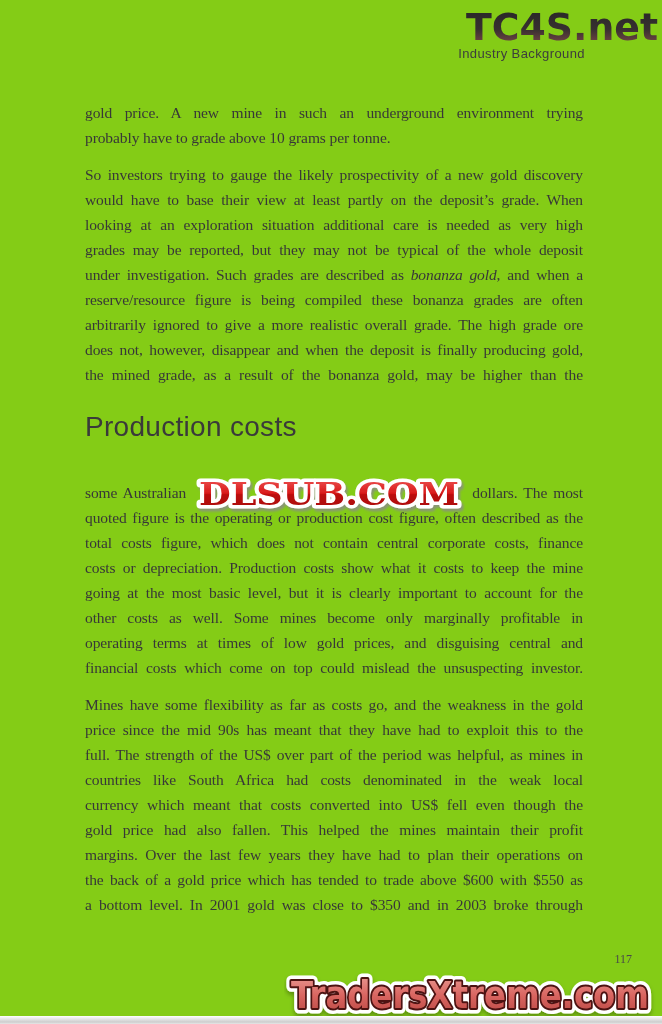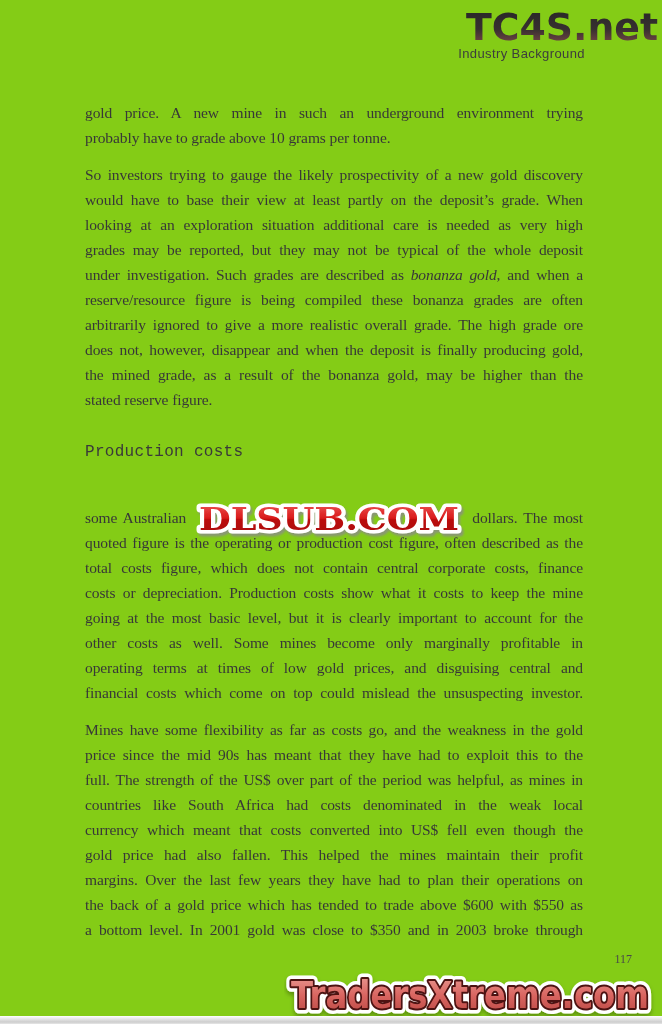--- a/index.html
+++ b/index.html
@@ -32,22 +32,22 @@
     position: absolute; left: 85px; top: 100px; width: 498px;
     font-size: 15.5px; line-height: 25px;
     letter-spacing: -0.1px;
     color: #383838;
   }
   .para { margin: 0 0 12px 0; }
   .para-body { text-align: justify; text-align-last: justify; }
   .last-line { text-align: left; text-align-last: left; }
   .italic { font-style: italic; }
   .heading {
-    font-family: Liberation Mono, monospace;
-    font-size: 16px; line-height: 26px;
+    font-family: Liberation Sans, sans-serif;
+    font-size: 28px; line-height: 26px;
     letter-spacing: 0.3px;
     color: #3a3a3a;
     margin: 27px 0 15px 0;
   }
 
   
   svg.dlsub-mark {
     display: inline-block;
     vertical-align: middle;
     margin: -9px 1px;
@@ -87,21 +87,20 @@
 
   <div class="section-label">Industry Background</div>
 
   <main class="content" id="content">
       <div class="para">
         <div class="para-body"><span>gold price. A new mine in such an underground environment trying</span></div>
         <div class="last-line">probably have to grade above 10 grams per tonne.</div>
       </div>
       <div class="para">
         <div class="para-body"><span>So investors trying to gauge the likely prospectivity of a new gold discovery</span><br><span>would have to base their view at least partly on the deposit’s grade. When</span><br><span>looking at an exploration situation additional care is needed as very high</span><br><span>grades may be reported, but they may not be typical of the whole deposit</span><br><span>under investigation. Such grades are described as </span><span class="italic">bonanza gold</span><span>, and when a</span><br><span>reserve/resource figure is being compiled these bonanza grades are often</span><br><span>arbitrarily ignored to give a more realistic overall grade. The high grade ore</span><br><span>does not, however, disappear and when the deposit is finally producing gold,</span><br><span>the mined grade, as a result of the bonanza gold, may be higher than the</span></div>
-        <div class="last-line">stated reserve figure.</div>
       </div>
       <div class="heading">Production costs</div>
       <div class="para">
         <div class="para-body"><br><span>some Australian </span>
   <svg class="dlsub-mark" width="272" height="40" viewBox="0 0 272 40" xmlns="http://www.w3.org/2000/svg">
     <defs>
       <linearGradient id="dlsub-grad" x1="0" y1="0" x2="0" y2="1">
         <stop offset="0" stop-color="#ef5a5a"></stop>
         <stop offset="0.48" stop-color="#d91a1a"></stop>
         <stop offset="0.52" stop-color="#bb0d0d"></stop>

